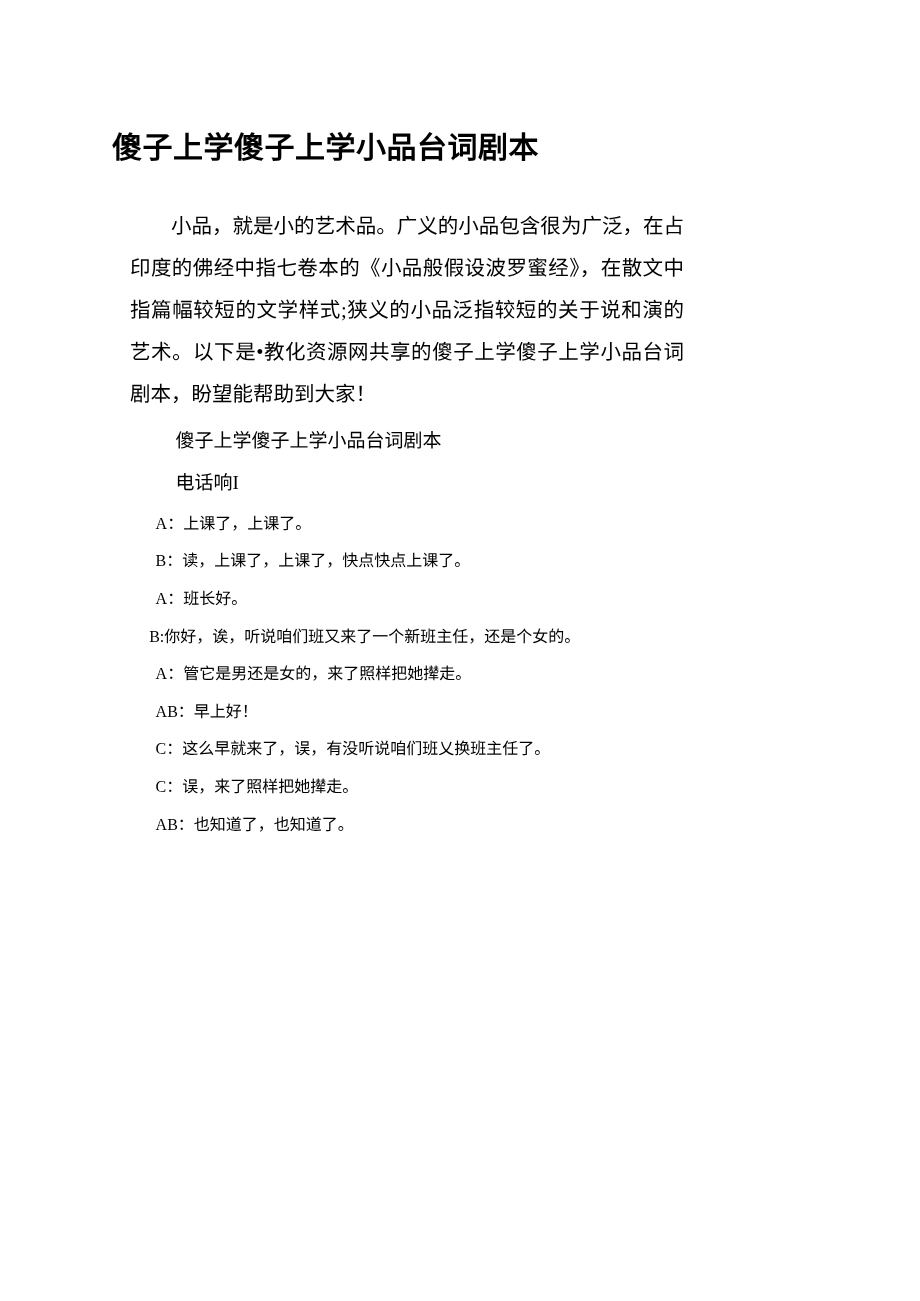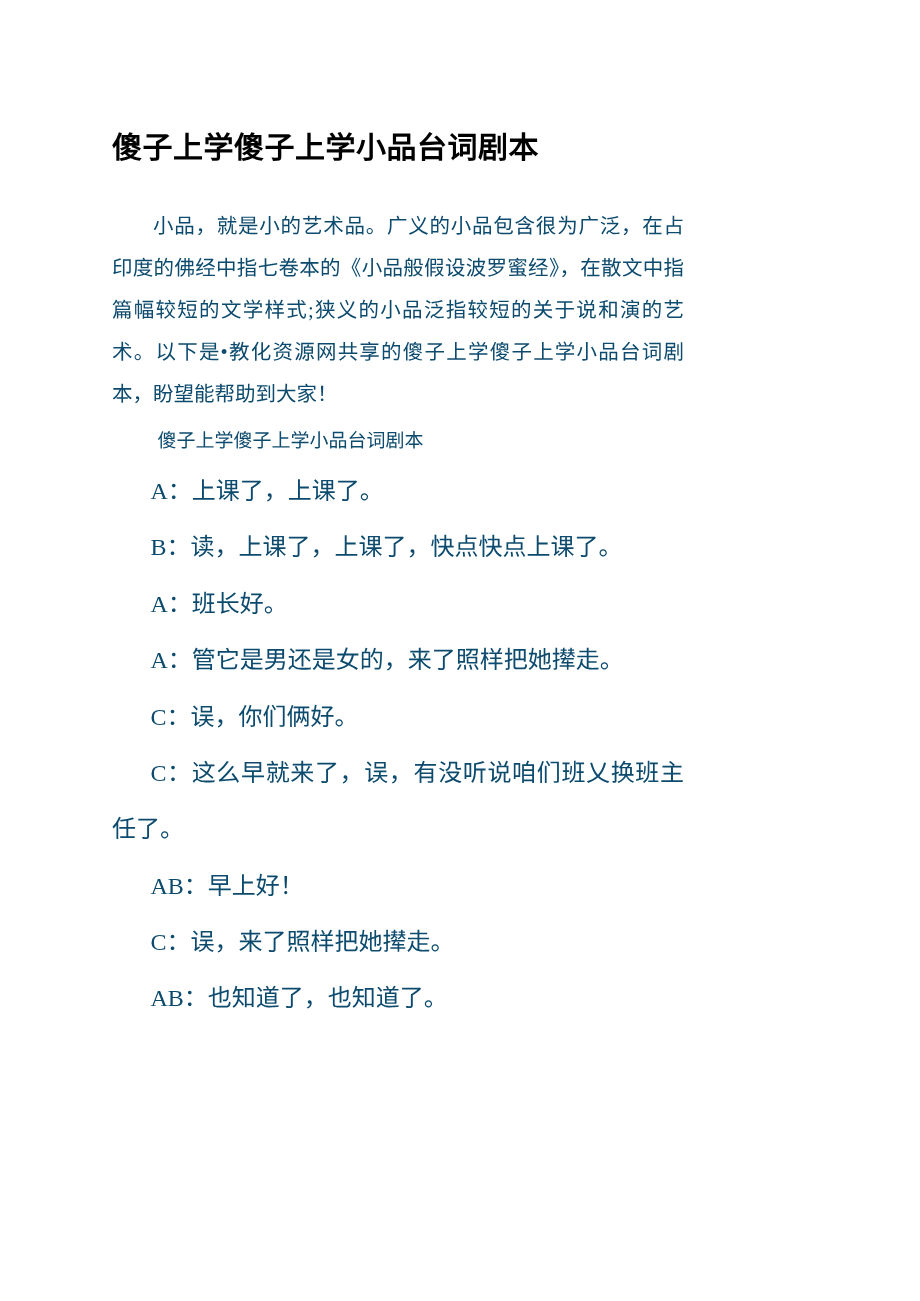--- a/index.html
+++ b/index.html
@@ -27,61 +27,62 @@
     font-weight: bold;
     line-height: 1.3;
     letter-spacing: 0.5px;
     margin: 0 0 38px 0;
     text-align: left;
     color: #000000;
   }
   .para {
     font-size: 20.5px;
     line-height: 2.05;
-    margin: 0 0 6px 0;
+    margin: 0 0 6px 18px;
     text-align: justify;
     text-justify: inter-ideograph;
-    color: #0c4a6e;
+    color: #000000;
   }
   .para.indent-2 {
     text-indent: 2em;
   }
   .para.small-indent {
     text-indent: 2.4em;
     font-size: 19px;
     line-height: 2.1;
     margin-bottom: 2px;
   }
   .para.dialog {
     text-indent: 1.6em;
-    font-size: 24px;
+    font-size: 16px;
     line-height: 2.35;
     margin-bottom: 0;
   }
   .para.dialog.tight {
     text-indent: 1.2em;
   }
 </style>
 </head>
 <body>
 
 <div class="page">
 
   <h1 class="doc-title">傻子上学傻子上学小品台词剧本</h1>
 
   <p class="para indent-2">小品，就是小的艺术品。广义的小品包含很为广泛，在占印度的佛经中指七卷本的《小品般假设波罗蜜经》，在散文中指篇幅较短的文学样式;狭义的小品泛指较短的关于说和演的艺术。以下是•教化资源网共享的傻子上学傻子上学小品台词剧本，盼望能帮助到大家！</p>
 
   <p class="para small-indent">傻子上学傻子上学小品台词剧本</p>
 
+  <p class="para small-indent">电话响I</p>
 
   <div>
     <p class="para dialog">A：上课了，上课了。</p>
     <p class="para dialog">B：读，上课了，上课了，快点快点上课了。</p>
     <p class="para dialog">A：班长好。</p>
+    <p class="para dialog tight">B:你好，诶，听说咱们班又来了一个新班主任，还是个女的。</p>
     <p class="para dialog">A：管它是男还是女的，来了照样把她撵走。</p>
-    <p class="para dialog">C：误，你们俩好。</p>
+    <p class="para dialog">AB：早上好！</p>
     <p class="para dialog">C：这么早就来了，误，有没听说咱们班乂换班主任了。</p>
-    <p class="para dialog">AB：早上好！</p>
     <p class="para dialog">C：误，来了照样把她撵走。</p>
     <p class="para dialog">AB：也知道了，也知道了。</p>
   </div>
 
 </div>
 
 </body></html>

